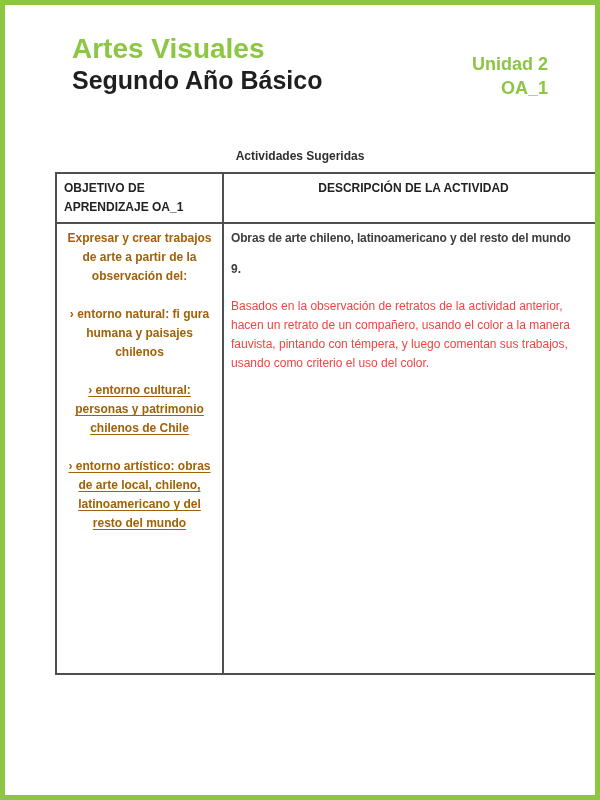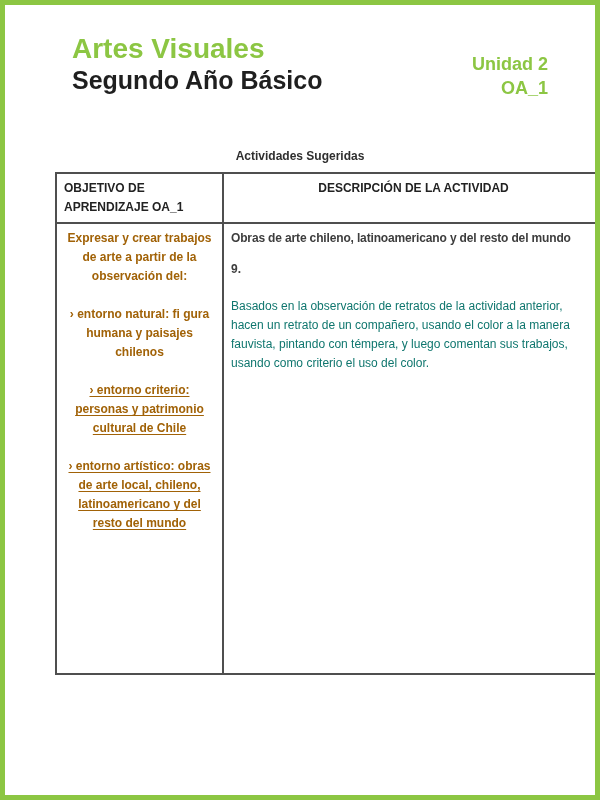--- a/index.html
+++ b/index.html
@@ -95,21 +95,21 @@
     color:#3d3d3d;
     margin:0 0 12px 0;
     letter-spacing:-0.15px;
   }
   .act-number{
     font-weight:bold;
     color:#3d3d3d;
     margin:0 0 18px 0;
   }
   .act-desc{
-    color:#0f766e;
+    color:#ef4444;
     margin:0;
   }
 </style>
 </head>
 <body>
 
 <div class="page">
 
   <div class="doc-header">
     <div class="header-left">
@@ -130,21 +130,21 @@
         <th class="col-obj">OBJETIVO DE APRENDIZAJE OA_1</th>
         <th class="col-desc">DESCRIPCIÓN DE LA ACTIVIDAD</th>
       </tr>
     </thead>
     <tbody>
       <tr>
         <td class="objective-cell">
           <p class="obj-intro">Expresar y crear trabajos de arte a partir de la observación del:</p>
           <div id="bullets">
               <p class="obj-bullet">› entorno natural: fi gura humana y paisajes chilenos</p>
-              <p class="obj-bullet underlined">› entorno criterio: personas y patrimonio cultural de Chile</p>
+              <p class="obj-bullet underlined">› entorno cultural: personas y patrimonio chilenos de Chile</p>
               <p class="obj-bullet underlined">› entorno artístico: obras de arte local, chileno, latinoamericano y del resto del mundo</p>
             </div>
         </td>
         <td class="activity-cell">
           <p class="act-title">Obras de arte chileno, latinoamericano y del resto del mundo</p>
           <p class="act-number">9.</p>
           <p class="act-desc">Basados en la observación de retratos de la actividad anterior, hacen un retrato de un compañero, usando el color a la manera fauvista, pintando con témpera, y luego comentan sus trabajos, usando como criterio el uso del color.</p>
         </td>
       </tr>
     </tbody>

